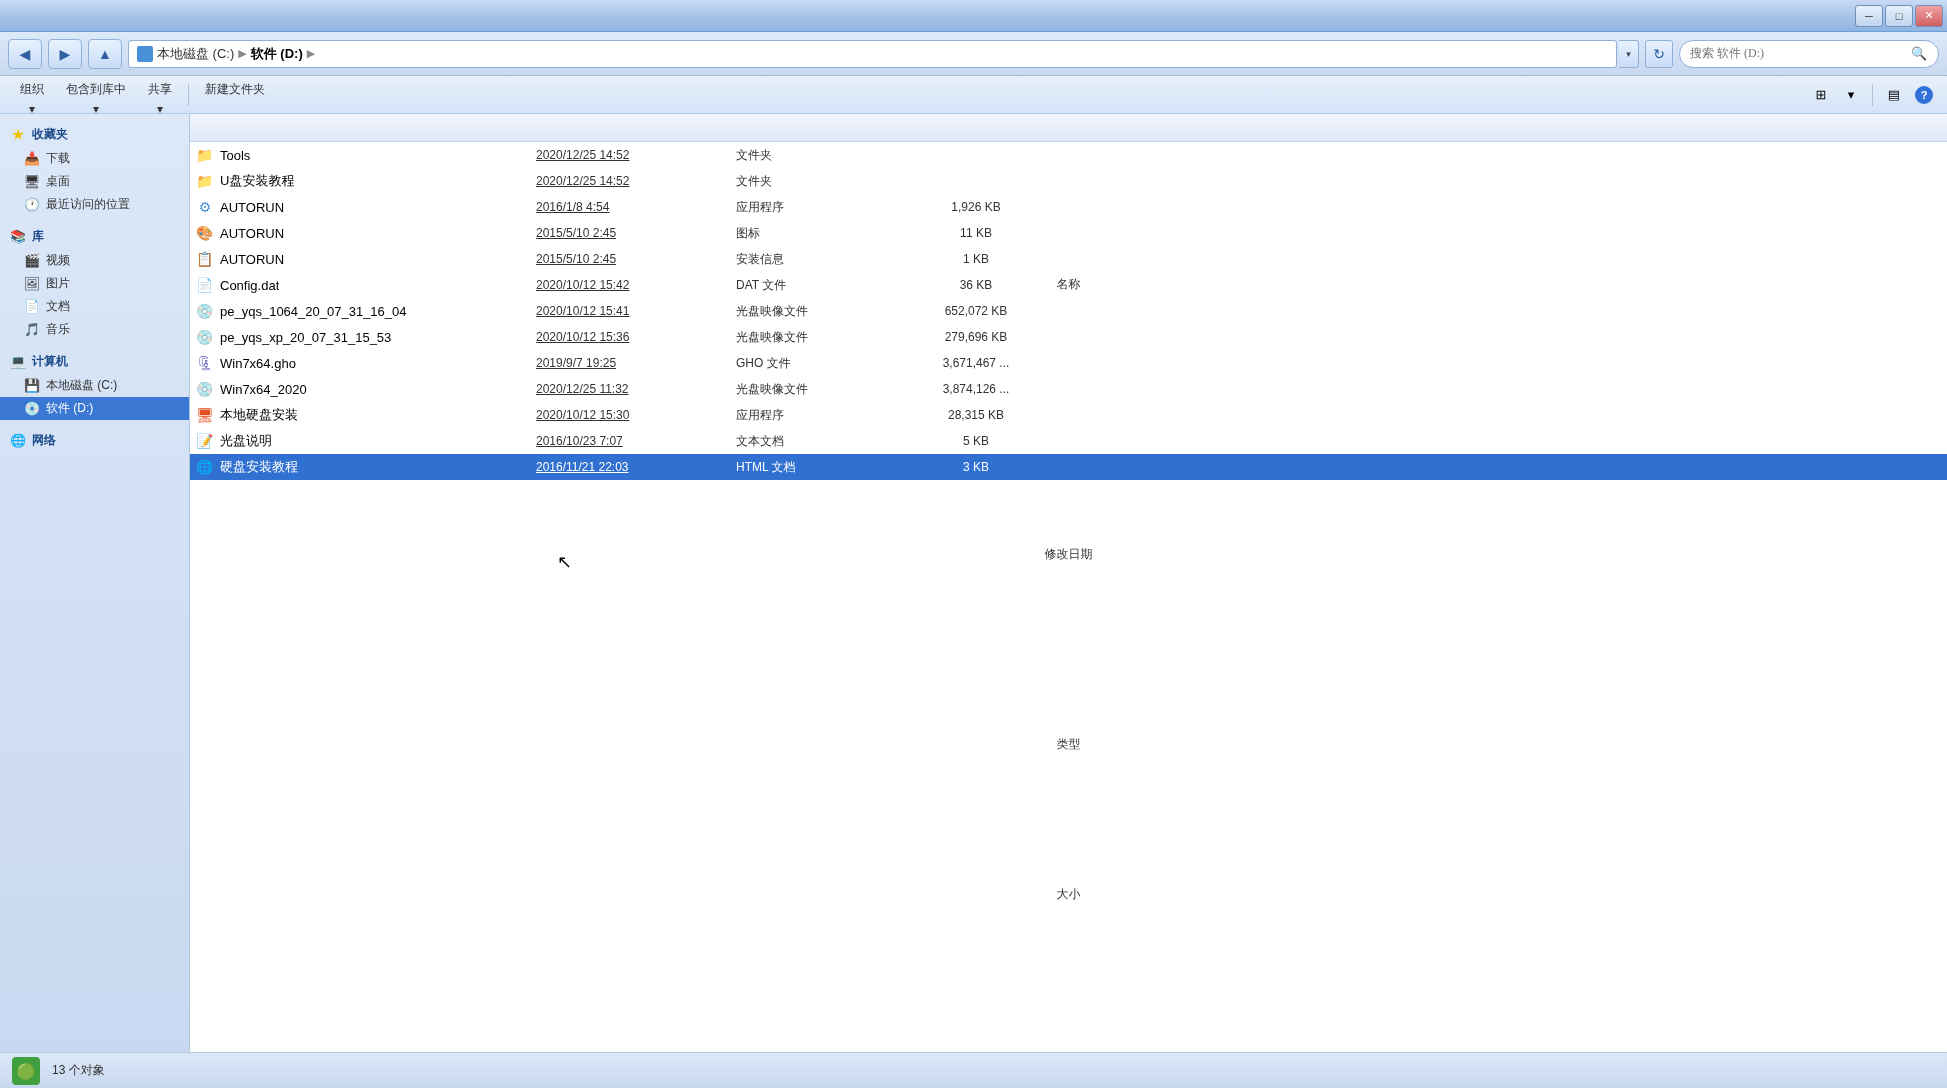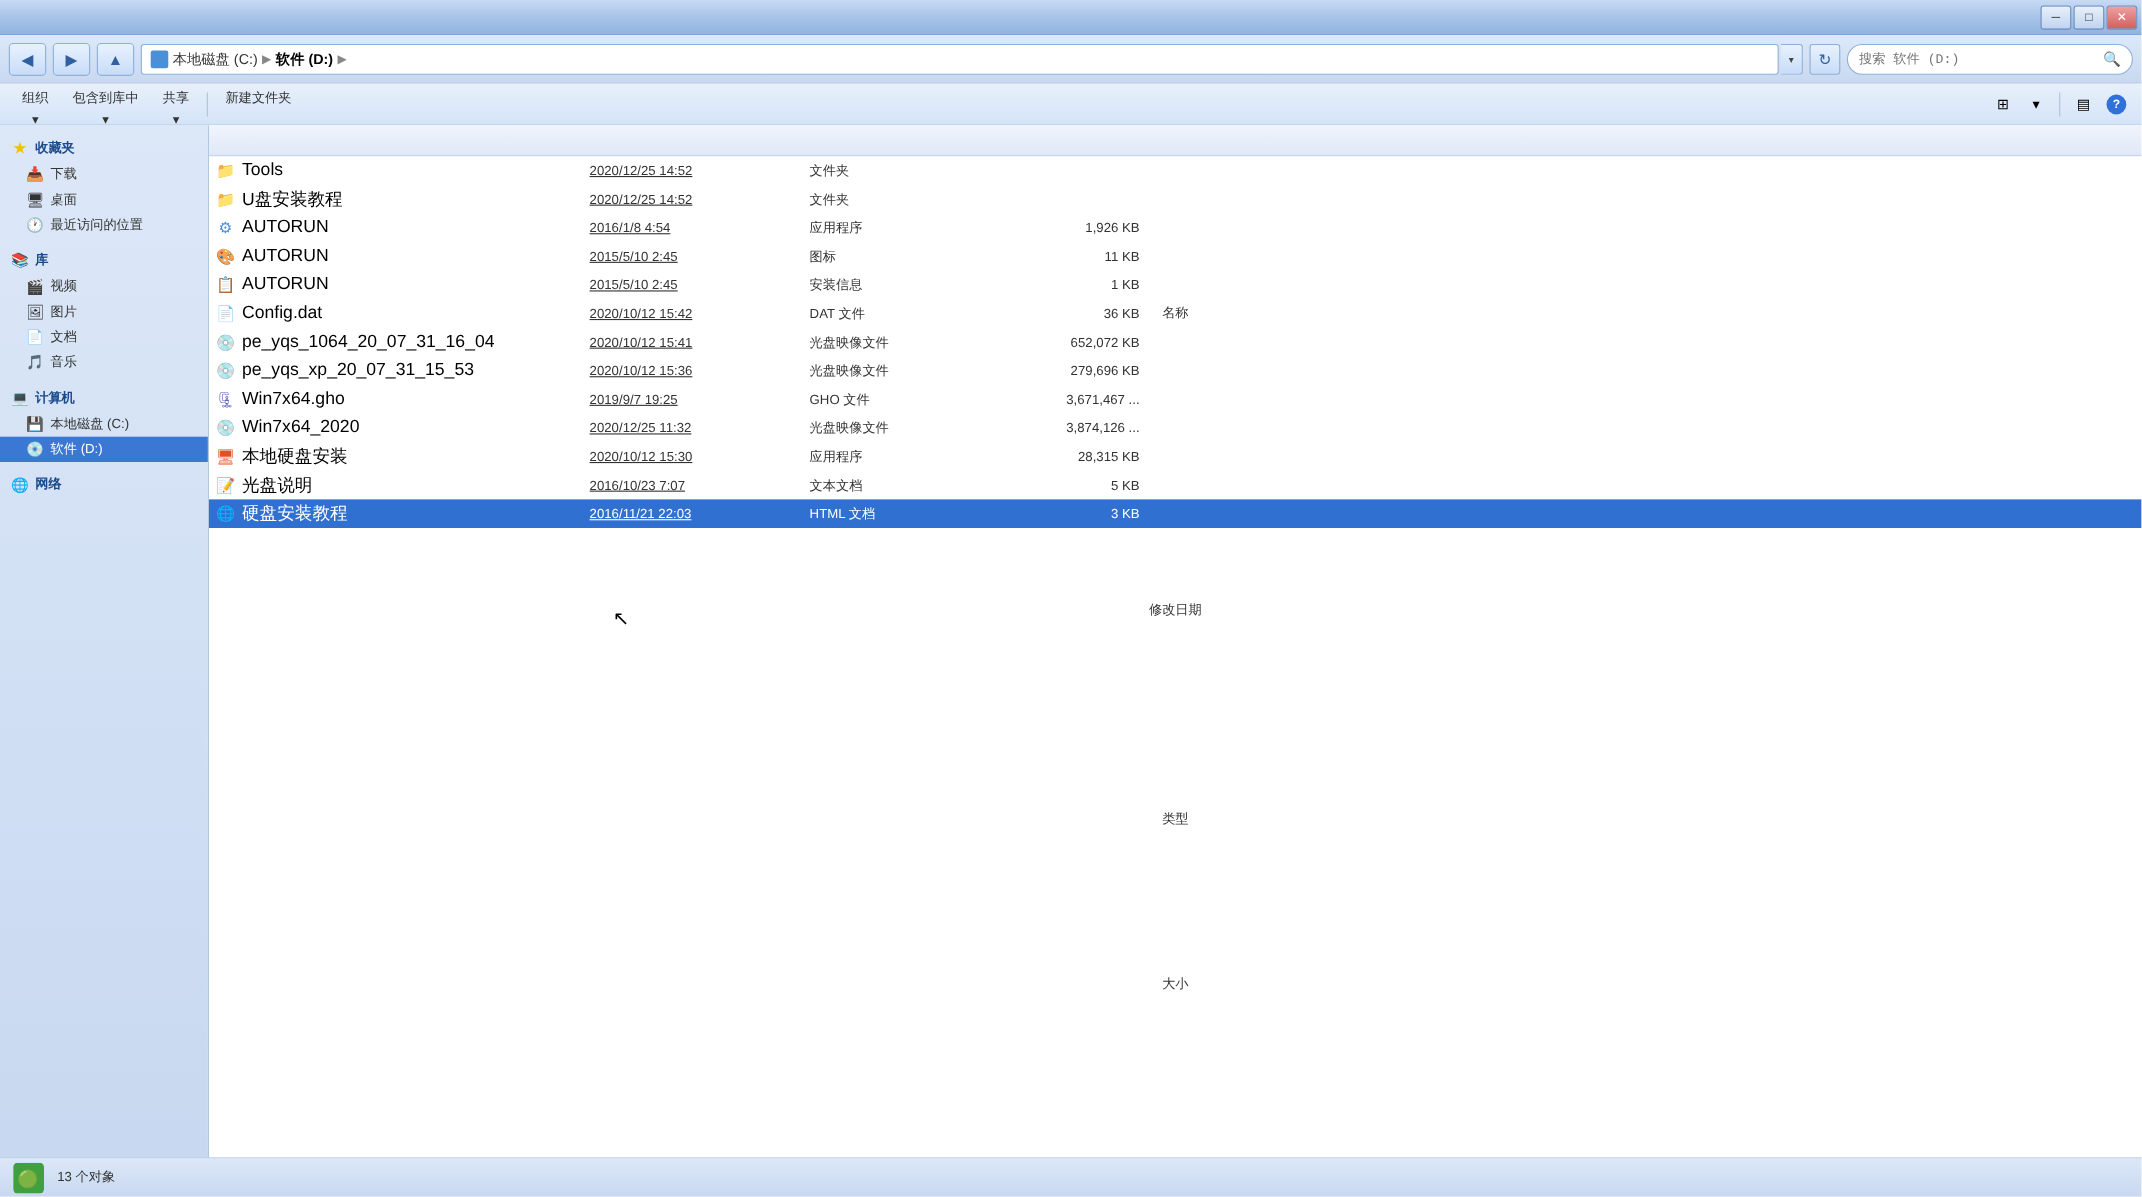--- a/index.html
+++ b/index.html
@@ -129,21 +129,21 @@
       align-items: center;
       padding: 0 10px;
       gap: 6px;
     }
     .search-input {
       flex: 1;
       border: none;
       outline: none;
       font-size: 12px;
       color: #888;
-      font-family: Liberation Mono, monospace;
+      font-family: Liberation Serif, serif;
     }
 
     
     .toolbar {
       height: 38px;
       background: linear-gradient(to bottom, #e8f0fa, #d4e4f8);
       display: flex;
       align-items: center;
       padding: 0 10px;
       gap: 2px;
@@ -281,41 +281,41 @@
     .file-row.selected .file-size { color: #fff; }
 
     .file-name-cell {
       flex: 0 0 340px;
       display: flex;
       align-items: center;
       gap: 6px;
       overflow: hidden;
     }
     .file-name-text {
-      font-size: 16px;
+      font-size: 13px;
       white-space: nowrap;
       overflow: hidden;
       text-overflow: ellipsis;
     }
     .file-date {
       flex: 0 0 200px;
       font-size: 12px;
       color: #333;
       text-decoration: underline;
     }
     .file-type {
       flex: 0 0 180px;
       font-size: 12px;
       color: #333;
     }
     .file-size {
       flex: 0 0 120px;
       font-size: 12px;
       color: #333;
-      text-align: right;
+      text-align: center;
     }
 
     
     .fi { width: 18px; height: 18px; display: flex; align-items: center; justify-content: center; font-size: 14px; }
     .fi-folder { color: #f0b040; }
     .fi-exe { color: #4a90d8; }
     .fi-ico { color: #c07030; }
     .fi-inf { color: #808080; }
     .fi-dat { color: #808080; }
     .fi-iso { color: #20a040; }

